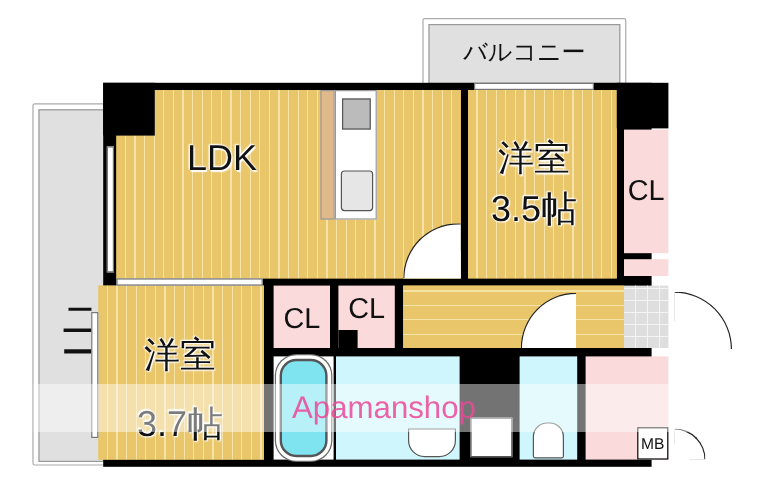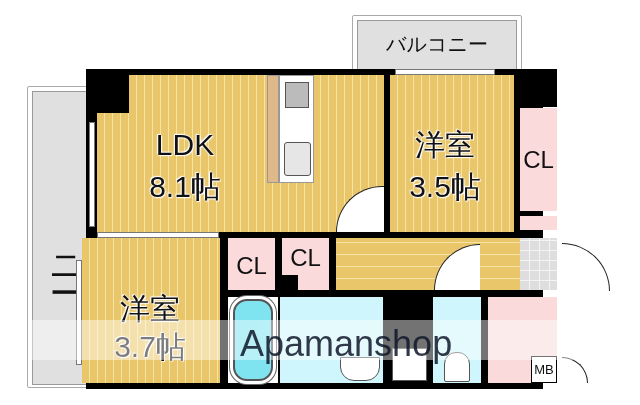--- a/index.html
+++ b/index.html
@@ -7,26 +7,26 @@
   .abs { position:absolute; box-sizing:border-box; }
   .wall { background:#000; }
   .balcony { background:#e0e0e0; border:1px solid #9a9a9a; }
   .balcony-outer { border:1px solid #aaa; background:#fff; border-radius:2px; }
   .wood-v { background-color:#eac66a; background-image:repeating-linear-gradient(90deg, #eac66a 0px, #eac66a 7px, #f6e3a8 7px, #f6e3a8 8px); }
   .wood-h { background-color:#eac66a; background-image:repeating-linear-gradient(0deg, #eac66a 0px, #eac66a 11px, #f6e3a8 11px, #f6e3a8 12px); }
   .pink { background:#fadadb; }
   .aqua { background:#cff6fc; }
   .tile { background-color:#dedede; background-image:repeating-linear-gradient(0deg, transparent 0 9px, #f4f4f4 9px 10px), repeating-linear-gradient(90deg, transparent 0 9px, #f4f4f4 9px 10px); }
   .label { color:#111; text-align:center; line-height:1; font-weight:400; white-space:nowrap; }
-  .label-big { font-size:30px; text-shadow: 0 0 2px #fff, 0 0 2px #fff, 1px 1px 1px #fff, -1px -1px 1px #fff; margin-top: 12px; }
+  .label-big { font-size:30px; text-shadow: 0 0 2px #fff, 0 0 2px #fff, 1px 1px 1px #fff, -1px -1px 1px #fff; }
   .label-cl { font-size:24px;text-align:center; }
   .vtext { writing-mode:vertical-rl; font-size:34px; letter-spacing:2px; color:#111; }
   .door-arc { border:1px solid #222; background:#fff; }
   .watermark { background:rgba(255,255,255,0.45); }
-  .wm-text { font-size:36px; color:#0f172a; opacity:0.85; }
+  .wm-text { font-size:26px; color:#ec4899; opacity:0.85; }
 </style>
 </head>
 <body>
 
 <div class="abs" style="left:0;top:0;width:532px;height:405px;text-decoration:underline;">
 
   <div class="abs balcony-outer" style="left:352px;top:15px;width:170px;height:56px;">
     <div class="abs balcony" style="left:4px;top:4px;width:160px;height:50px;"></div>
     <div class="abs label" style="left:0;top:18px;width:168px;font-size:20px;">バルコニー</div>
   </div>
@@ -39,41 +39,40 @@
   <div class="abs wall" style="left:86px;top:69px;width:457px;height:320px;"></div>
 
   <div class="abs wood-v" style="left:97px;top:75px;width:287px;height:157px;"></div>
   <div class="abs wall" style="left:86px;top:69px;width:43px;height:44px;"></div>
 
   <div class="abs" style="left:267px;top:75px;width:12px;height:108px;background:#e0b98a;border:1px solid #999;"></div>
   <div class="abs" style="left:279px;top:75px;width:35px;height:108px;background:#fff;border:1px solid #999;"></div>
   <div class="abs" style="left:285px;top:82px;width:24px;height:26px;background:#bbb;border:1px solid #555;"></div>
   <div class="abs" style="left:284px;top:142px;width:27px;height:34px;background:#e6e6e6;border:1px solid #555;border-radius:3px;"></div>
   <div class="abs label label-big" style="left:130px;top:118px;width:110px;">LDK</div>
-  <div class="abs label label-big" style="left:130px;top:160px;width:110px;">8.1帖</div>
 
   <div class="abs" style="left:89px;top:122px;width:6px;height:105px;background:#fff;border:1px solid #777;"></div>
 
   <div class="abs door-arc" style="left:336px;top:186px;width:48px;height:46px;border-radius:46px 0 0 0;border-right:none;border-bottom:none;"></div>
 
   <div class="abs wood-v" style="left:390px;top:75px;width:124px;height:157px;"></div>
   <div class="abs" style="left:395px;top:69px;width:100px;height:6px;background:#fff;border:1px solid #777;"></div>
   <div class="abs label label-big" style="left:395px;top:118px;width:100px;">洋室</div>
   <div class="abs label label-big" style="left:395px;top:160px;width:100px;">3.5帖</div>
 
   <div class="abs pink" style="left:520px;top:108px;width:37px;height:103px;"></div>
   <div class="abs label label-cl" style="left:520px;top:148px;width:37px;">CL</div>
   <div class="abs pink" style="left:520px;top:216px;width:37px;height:14px;"></div>
   <div class="abs wall" style="left:514px;top:69px;width:43px;height:38px;"></div>
 
   <div class="abs wood-v" style="left:82px;top:238px;width:138px;height:145px;"></div>
   <div class="abs" style="left:97px;top:232px;width:122px;height:6px;background:#fff;border:1px solid #777;"></div>
   <div class="abs" style="left:76px;top:260px;width:6px;height:105px;background:#fff;border:1px solid #777;"></div>
   <div class="abs label label-big" style="left:100px;top:282px;width:100px;">洋室</div>
-  <div class="abs label label-big" style="left:100px;top:320px;width:100px;">3.7帖</div>
+  <div class="abs label label-big" style="left:100px;top:339px;width:100px;">3.7帖</div>
 
   <div class="abs pink" style="left:228px;top:238px;width:47px;height:52px;"></div>
   <div class="abs label label-cl" style="left:228px;top:254px;width:47px;">CL</div>
 
   <div class="abs pink" style="left:282px;top:238px;width:47px;height:52px;"></div>
   <div class="abs wall" style="left:282px;top:275px;width:16px;height:15px;"></div>
   <div class="abs label label-cl" style="left:282px;top:246px;width:47px;">CL</div>
 
   <div class="abs wood-h" style="left:336px;top:238px;width:184px;height:52px;"></div>
 

